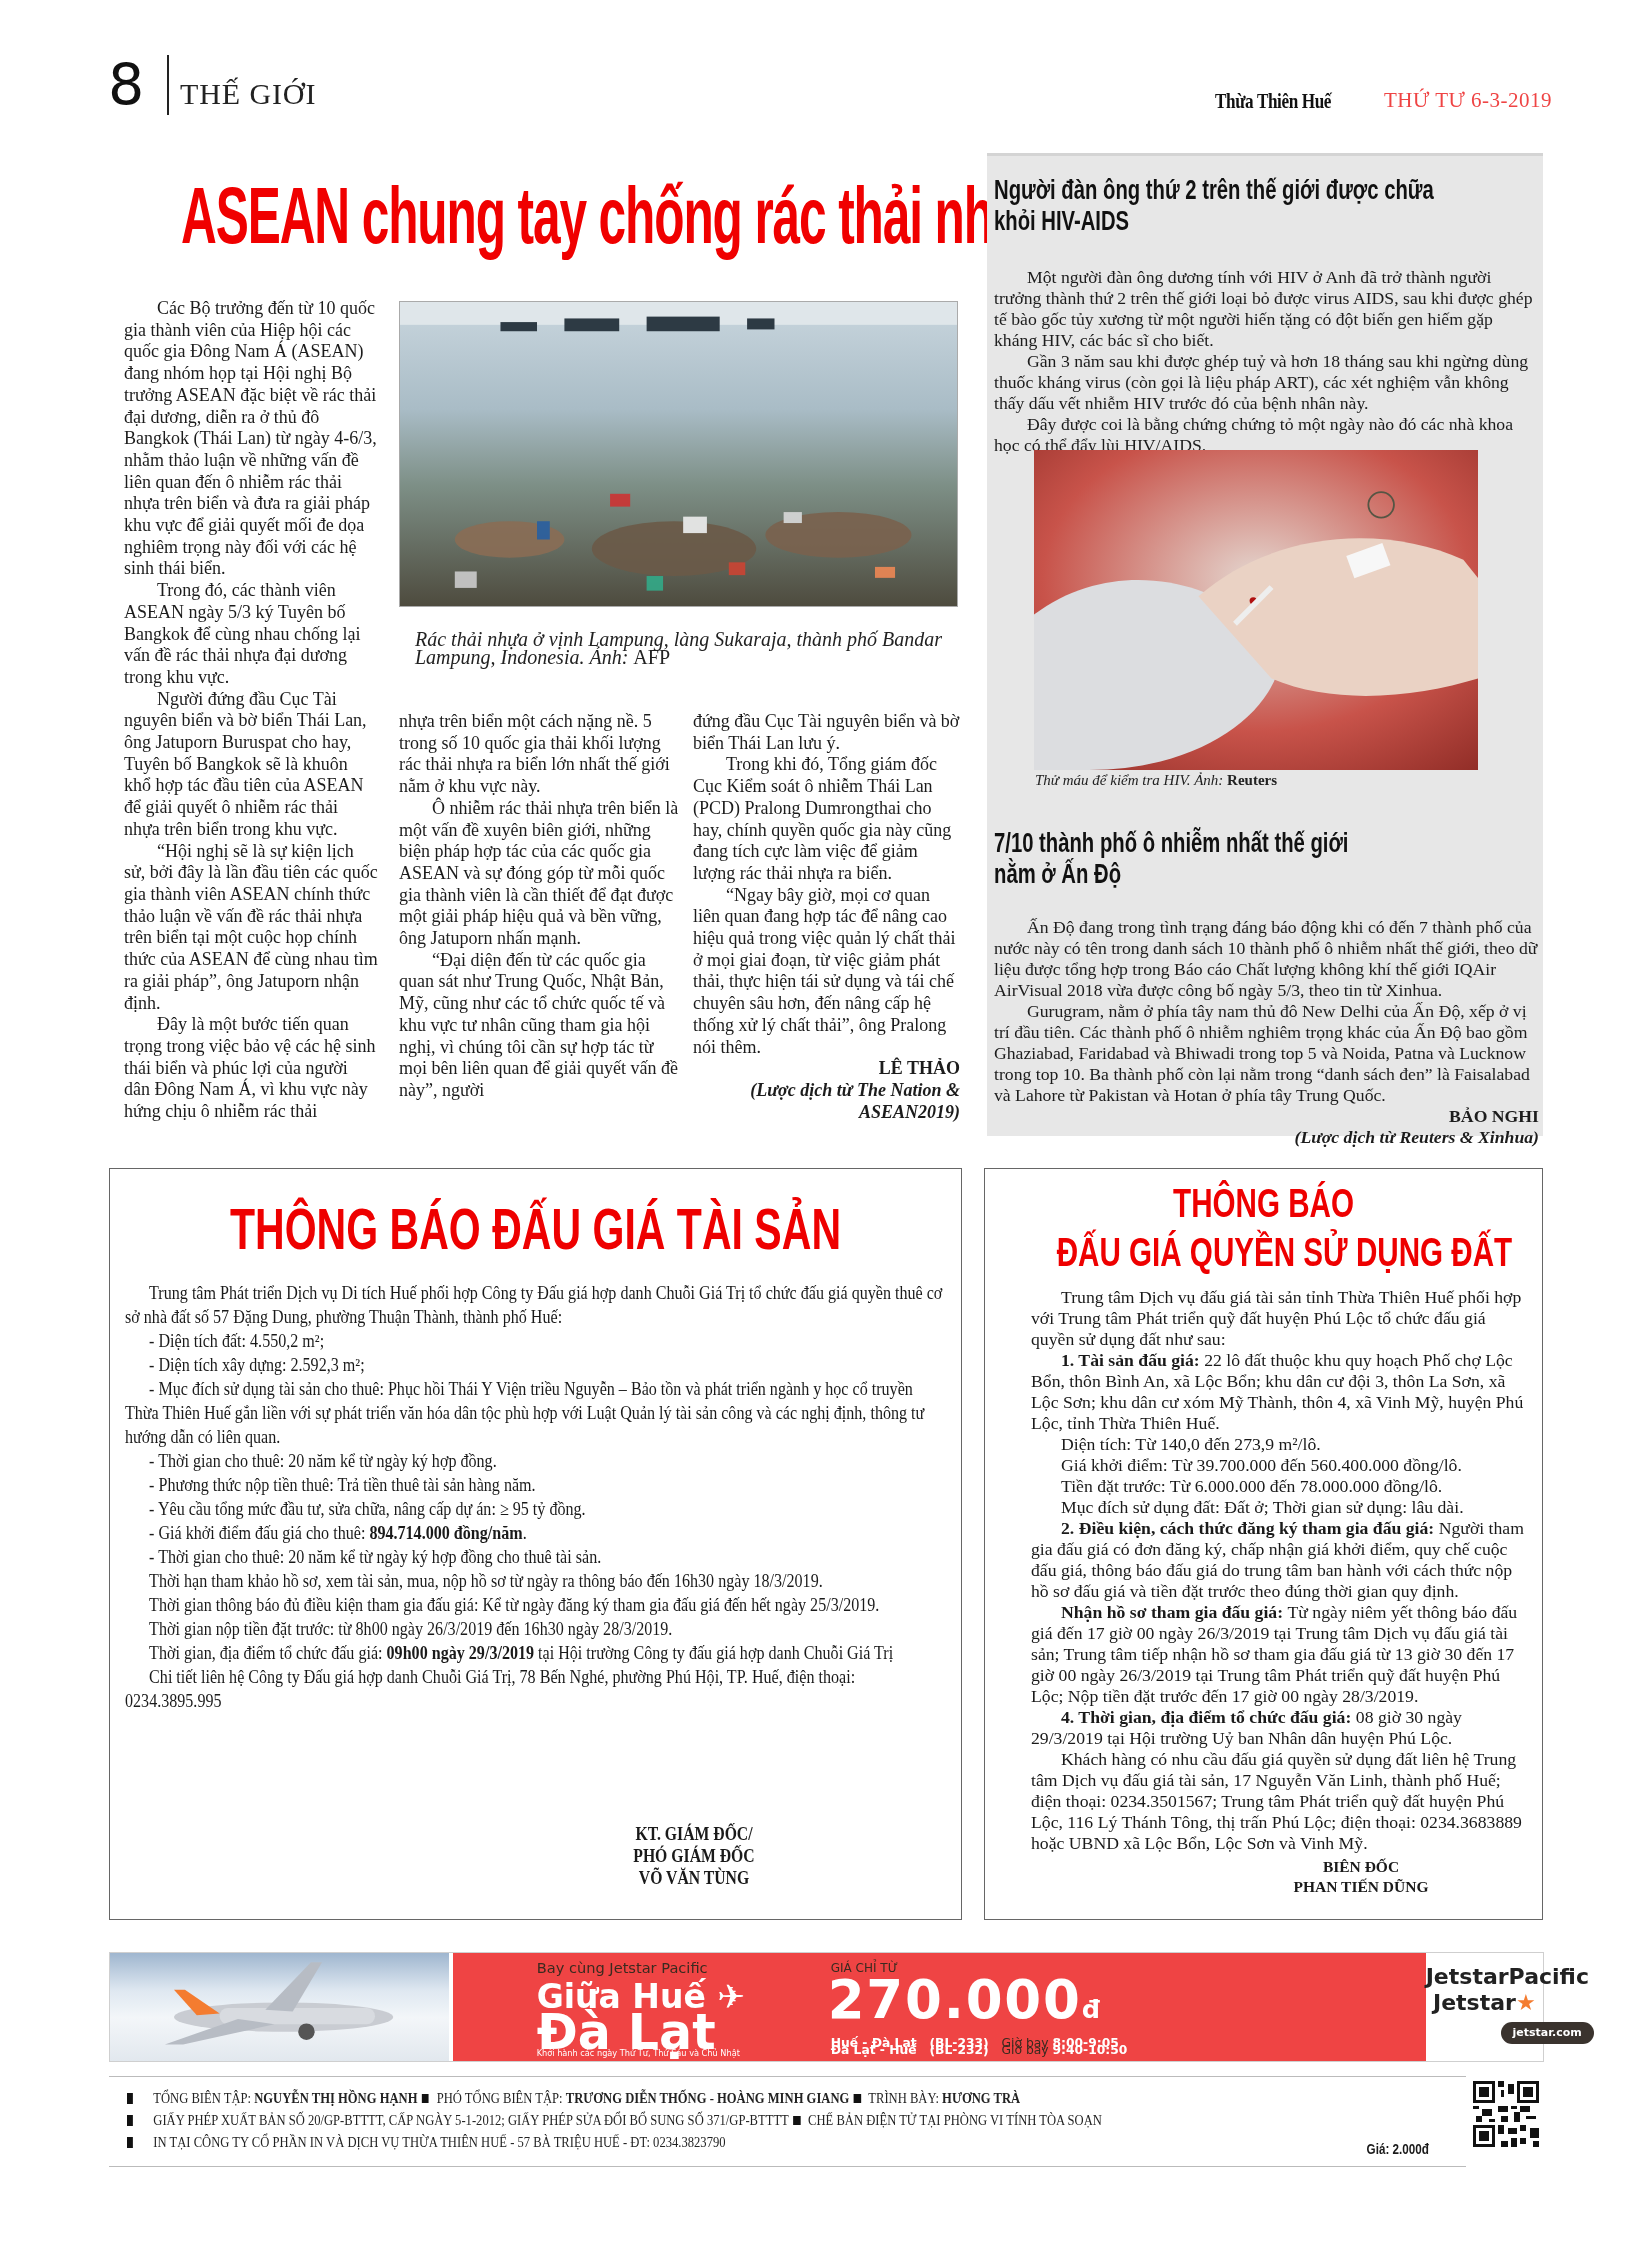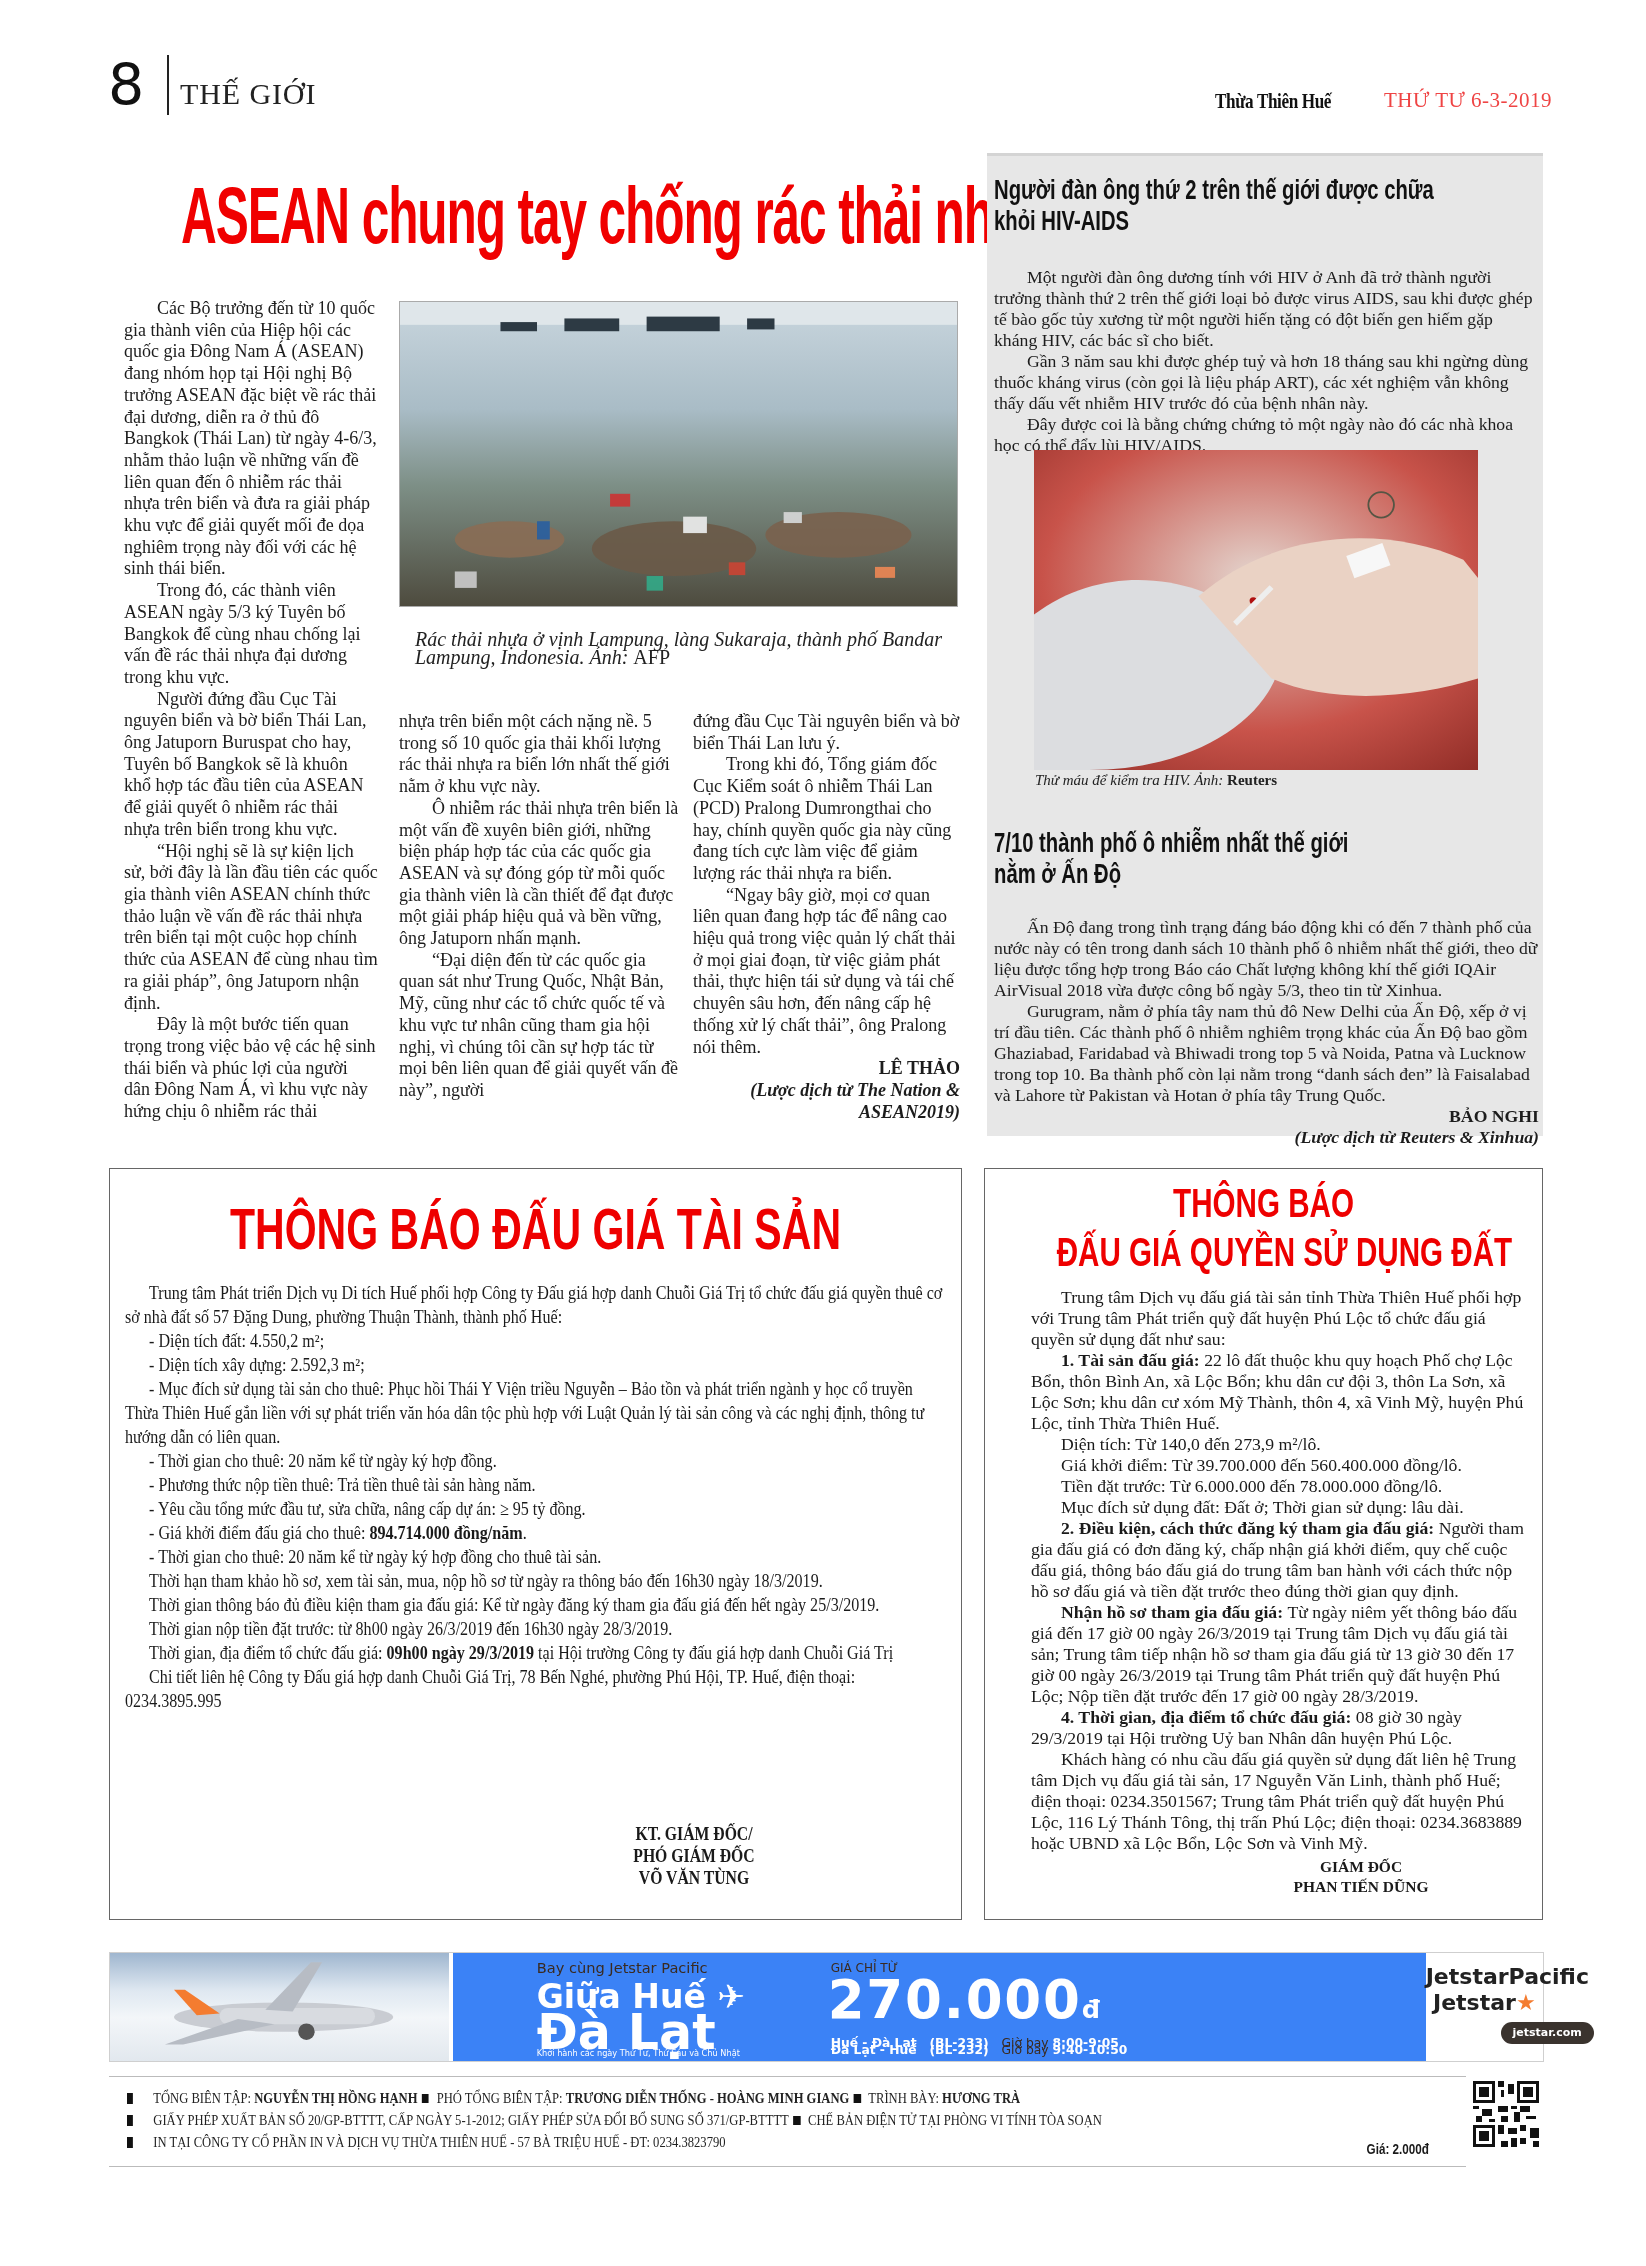--- a/index.html
+++ b/index.html
@@ -54,21 +54,21 @@
   .ab1-text p { text-indent: 27.4px; }
   .ab1-text b { font-weight: bold; }
   .sign1 { left: 548px; top: 1823px; width: 292px; text-align: center; font-weight: bold; font-size: 18.3px; line-height: 22px; transform: scaleX(0.86); }
   .ab2-text { left: 995px; top: 1287px; width: 537px; font-size: 17.7px; line-height: 21px; }
   .ab2-text p { text-indent: 30px; margin-left: 36px; }
   .sign2 { left: 1224px; top: 1857px; width: 274px; text-align: center; font-weight: bold; font-size: 15.5px; line-height: 20px; }
 
   
   .ad { left: 109px; top: 1952px; width: 1435px; height: 110px; border: 0.9px solid #cfcfcf; display: flex; }
   .ad-photo { width: 339px; height: 100%; background: linear-gradient(180deg, #9fb6cf 0%, #dfe8f1 35%, #f3f6f9 60%, #e2e8ee 100%); position: relative; overflow: hidden; }
-  .ad-orange { width: 973px; height: 100%; background: #3b82f6; position: relative; margin-left: 3.7px; color: #fff; font-family: "DejaVu Sans", sans-serif; }
+  .ad-orange { width: 973px; height: 100%; background: #ef4444; position: relative; margin-left: 3.7px; color: #fff; font-family: "DejaVu Sans", sans-serif; }
   .ad-logo { flex: 1; background: #fff; position: relative; font-family: "DejaVu Sans", sans-serif; }
   .ad-tag { position: absolute; left: 84px; top: 5.5px; font-size: 14.6px; color: #3a2a1f; }
   .ad-route1 { position: absolute; left: 84px; top: 24px; font-size: 33px; font-weight: bold; color: #fff; }
   .ad-route2 { position: absolute; left: 84px; top: 55px; font-size: 49px; font-weight: bold; line-height: 49px; color: #fff; }
   .ad-days { position: absolute; left: 84px; top: 95px; font-size: 8.2px; color: #fff; }
   .ad-price-lbl { position: absolute; left: 378px; top: 8.2px; font-size: 12px; color: #3a2a1f; }
   .ad-price { position: absolute; left: 375px; top: 18.3px; font-size: 53px; font-weight: bold; line-height: 57px; color: #fff; letter-spacing: 1.8px; }
   .ad-cur { font-size: 25.6px; }
   .ad-flight { position: absolute; left: 378px; font-size: 12.3px; font-weight: bold; color: #fff; white-space: pre; }
   .ad-flight.f1 { top: 83px; }
@@ -229,21 +229,21 @@
   <p>Diện tích: Từ 140,0 đến 273,9 m²/lô.</p>
   <p>Giá khởi điểm: Từ 39.700.000 đến 560.400.000 đồng/lô.</p>
   <p>Tiền đặt trước: Từ 6.000.000 đến 78.000.000 đồng/lô.</p>
   <p>Mục đích sử dụng đất: Đất ở; Thời gian sử dụng: lâu dài.</p>
   <p><b>2. Điều kiện, cách thức đăng ký tham gia đấu giá: </b><span>Người tham gia đấu giá có đơn đăng ký, chấp nhận giá khởi điểm, quy chế cuộc đấu giá, thông báo đấu giá do trung tâm ban hành với cách thức nộp hồ sơ đấu giá và tiền đặt trước theo đúng thời gian quy định.</span></p>
   <p><b>Nhận hồ sơ tham gia đấu giá: </b><span>Từ ngày niêm yết thông báo đấu giá đến 17 giờ 00 ngày 26/3/2019 tại Trung tâm Dịch vụ đấu giá tài sản; Trung tâm tiếp nhận hồ sơ tham gia đấu giá từ 13 giờ 30 đến 17 giờ 00 ngày 26/3/2019 tại Trung tâm Phát triển quỹ đất huyện Phú Lộc; Nộp tiền đặt trước đến 17 giờ 00 ngày 28/3/2019.</span></p>
   <p><b>4. Thời gian, địa điểm tổ chức đấu giá: </b><span>08 giờ 30 ngày 29/3/2019 tại Hội trường Uỷ ban Nhân dân huyện Phú Lộc.</span></p>
   <p>Khách hàng có nhu cầu đấu giá quyền sử dụng đất liên hệ Trung tâm Dịch vụ đấu giá tài sản, 17 Nguyễn Văn Linh, thành phố Huế; điện thoại: 0234.3501567; Trung tâm Phát triển quỹ đất huyện Phú Lộc, 116 Lý Thánh Tông, thị trấn Phú Lộc; điện thoại: 0234.3683889 hoặc UBND xã Lộc Bổn, Lộc Sơn và Vinh Mỹ.</p>
 </div>
 <div class="abs sign2">
-  <div>GIÁM ĐỐC</div>
+  <div>BIÊN ĐỐC</div>
   <div>PHAN TIẾN DŨNG</div>
 </div>
 
 <div class="abs ad">
   <div class="ad-photo">
     <svg width="339" height="108" viewBox="0 0 371 118">
       <ellipse cx="190" cy="70" rx="120" ry="16" fill="#c9ccd2"></ellipse>
       <rect x="120" y="60" width="170" height="18" rx="9" fill="#d8dbe0"></rect>
       <path d="M140 72 L60 100 L80 100 L180 78 Z" fill="#b7bcc4"></path>
       <path d="M170 62 L220 10 L232 10 L200 64 Z" fill="#b7bcc4"></path>

